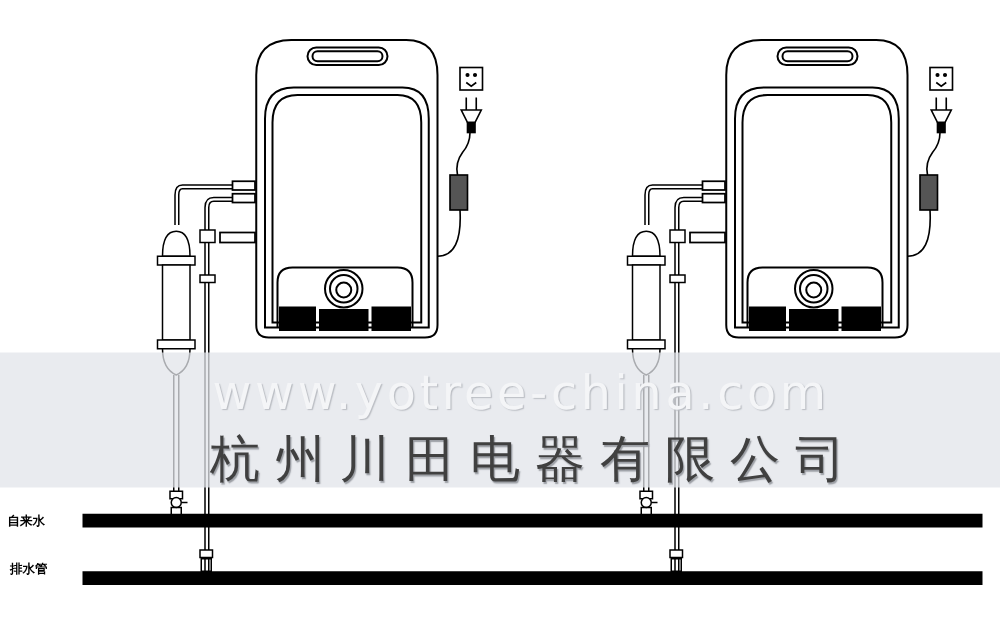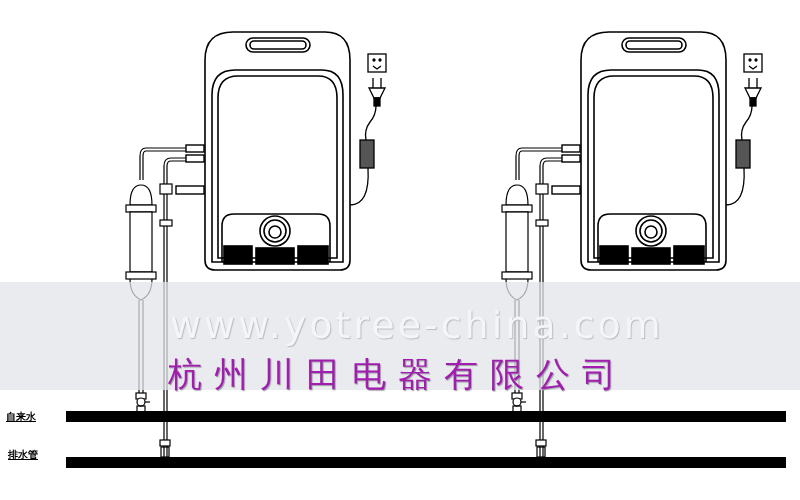--- a/index.html
+++ b/index.html
@@ -1,21 +1,21 @@
 <!DOCTYPE html>
 <html><head>
 <meta charset="utf-8">
 <style>
 html,body{margin:0;padding:0;background:#fff;}
 body{width:800px;height:500px;position:relative;overflow:hidden;font-family:"DejaVu Sans",sans-serif;}
 svg{position:absolute;left:0;top:0;}
 .band{position:absolute;left:0;top:282px;width:800px;height:108px;background:rgba(226,228,233,0.75);}
-.wm1{position:absolute;left:170px;top:292px;font-size:38px;letter-spacing:3px;color:#f4f5f7;text-shadow:1px 1px 1px #b9bcc2;font-family:"DejaVu Sans",sans-serif;margin-top:11px;}
-.wm2{position:absolute;left:168px;top:352px;font-size:34px;letter-spacing:12px;color:#a21caf;text-shadow:1px 1px 1px #9a9da3;font-family:"DejaVu Sans",sans-serif;}
-.lbl{position:absolute;font-size:10px;font-weight:bold;color:#000;text-decoration:underline;}
+.wm1{position:absolute;left:170px;top:292px;font-size:38px;letter-spacing:3px;color:#f4f5f7;text-shadow:1px 1px 1px #b9bcc2;font-family:"DejaVu Sans",sans-serif;}
+.wm2{position:absolute;left:168px;top:340px;font-size:40px;letter-spacing:12px;color:#404040;text-shadow:1px 1px 1px #9a9da3;font-family:"DejaVu Sans",sans-serif;}
+.lbl{position:absolute;font-size:10px;font-weight:bold;color:#000;}
 </style>
 </head>
 <body>
 
 <svg width="800" height="500" viewBox="0 0 800 500">
   <defs>
     <g id="unit">
 
       <g fill="none" stroke="#000" stroke-width="1.6">
         <path d="M205,60 Q205,32 233,32 L325,32 Q350,32 350,60 L350,260 Q350,270 340,270 L215,270 Q205,270 205,260 Z" fill="#fff"></path>

